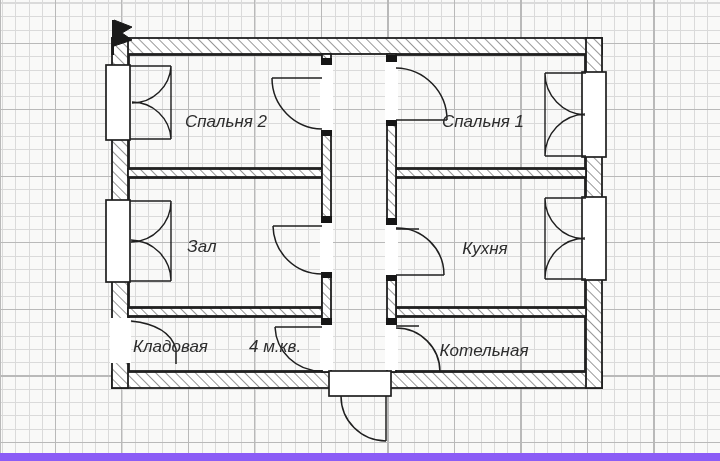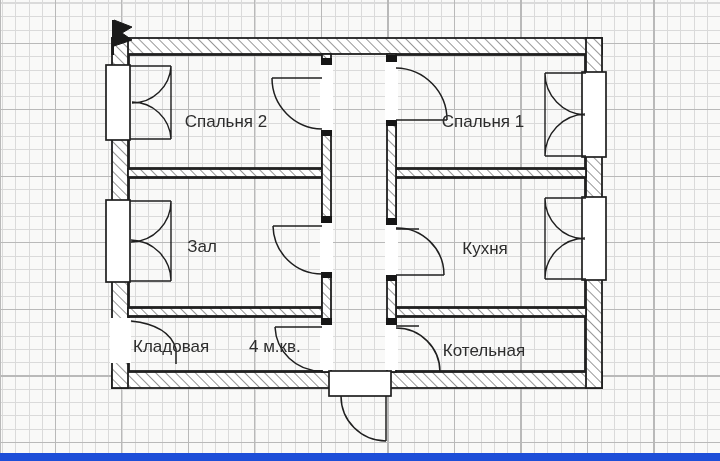--- a/index.html
+++ b/index.html
@@ -1,19 +1,20 @@
 <!DOCTYPE html>
 <html><head>
 <meta charset="utf-8">
 <style>
   html,body{margin:0;padding:0;}
   body{font-family:"Liberation Sans",sans-serif;background:#e9e9e7;}
   #stage{
     position:relative;width:720px;height:461px;overflow:hidden;
-    background:#1d4ed8;
+    background:#8b5cf6;
+    font-style:italic;
   }
   #graph-paper{
     position:absolute;left:0;top:0;width:720px;height:453px;
     background-color:#f9f9f8;
     background-image:
       repeating-linear-gradient(to right, #b9b9b9 0 1px, transparent 1px 66.5px),
       repeating-linear-gradient(to bottom, #b9b9b9 0 1px, transparent 1px 66.5px),
       repeating-linear-gradient(to right, #dadada 0 1px, transparent 1px 13.3px),
       repeating-linear-gradient(to bottom, #dadada 0 1px, transparent 1px 13.3px);
     background-position: 55px 0px, 0px 43px, 2px 0px, 0px 3px;

